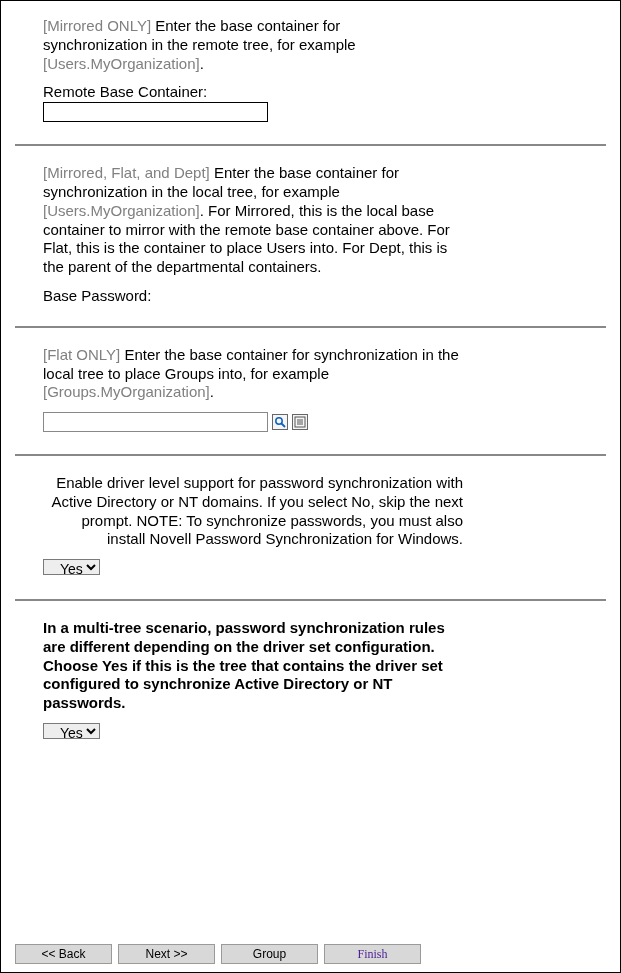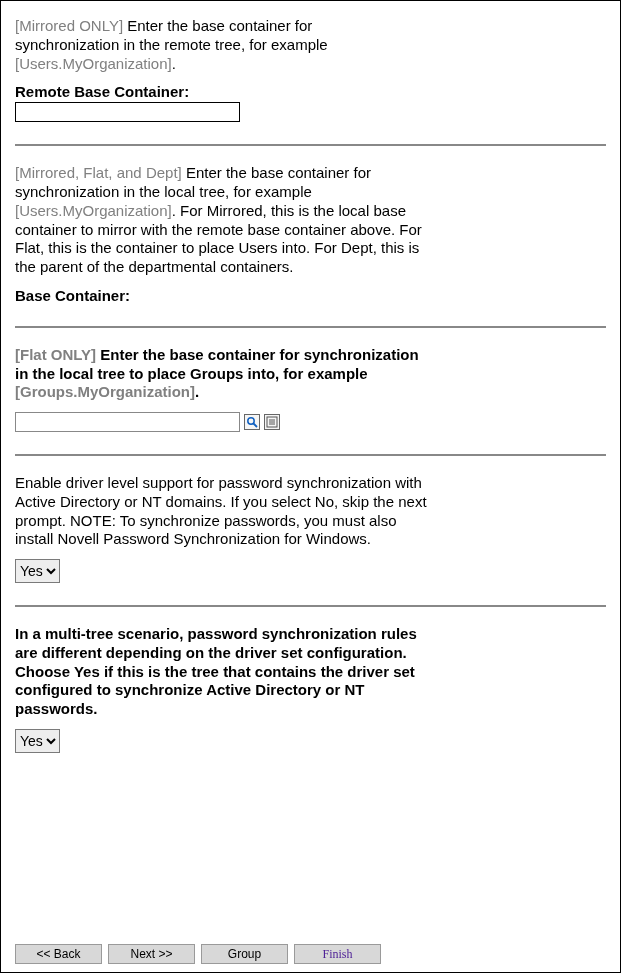--- a/index.html
+++ b/index.html
@@ -13,53 +13,54 @@
     font-family: Arial, Helvetica, sans-serif;
     font-size: 15px;
     color: #000;
     box-sizing: border-box;
     border: 1px solid #000;
     padding: 10px 14px 8px 14px;
     position: relative;
   }
   .section {
     margin-top: 6px;
+    margin-left: 28px;
   }
   .greytext { color: #808080; }
   .desc {
     line-height: 1.25;
     margin-bottom: 10px;
   }
   .label {
     font-size: 15px;
     margin-top: 6px;
     margin-bottom: 2px;
-    font-weight: bold;
   }
   .field-row {
     display: flex;
     align-items: center;
     gap: 4px;
   }
   input.textfield {
     width: 225px;
     height: 20px;
     border: 1px solid #000;
     font-size: 14px;
     padding: 1px 2px;
     box-sizing: border-box;
   }
   input.textfield.lighter {
     border: 1px solid #888;
   }
   select.dd {
     font-size: 14px;
-    height: 24px;
+    height: 16px;
     border: 1px solid #7a7a7a;
     background: #eee;
+    padding-left: 12px;
   }
   hr.divider {
     border: none;
     border-top: 2px solid #888;
     margin: 22px 0 18px 0;
   }
   .iconbtn {
     width: 16px;
     height: 16px;
     border: 1px solid #666;
@@ -71,21 +72,21 @@
     padding:0;
   }
   .footer {
     position: absolute;
     left: 14px;
     bottom: 8px;
     display: flex;
     gap: 6px;
   }
   .btn {
-    width: 87px;
+    width: 97px;
     height: 20px;
     font-size: 12px;
     font-family: Arial, Helvetica, sans-serif;
     background: #d8d8d8;
     border: 1px solid #9a9a9a;
     color: #000;
     cursor: pointer;
     display: inline-flex;
     align-items:center;
     justify-content:center;
@@ -109,27 +110,27 @@
     <input class="textfield" value="" style="">
   </div>
 </div>
 
 <hr class="divider">
 
 <div class="section">
   <div class="desc" style="max-width:410px;">
     <span class="greytext">[Mirrored, Flat, and Dept]</span><span> Enter the base container for synchronization in the local tree, for example </span><span class="greytext">[Users.MyOrganization]</span><span>. For Mirrored, this is the local base container to mirror with the remote base container above. For Flat, this is the container to place Users into. For Dept, this is the parent of the departmental containers.</span>
   </div>
-  <div class="label">Base Container:</div>
+  <div class="label">Base Password:</div>
 </div>
 
 <hr class="divider">
 
 <div class="section">
-  <div class="desc" style="max-width:420px;font-weight:bold;">
+  <div class="desc" style="max-width:420px;">
     <span class="greytext">[Flat ONLY]</span><span> Enter the base container for synchronization in the local tree to place Groups into, for example </span><span class="greytext">[Groups.MyOrganization]</span><span>.</span>
   </div>
   <div class="field-row">
     <input class="textfield lighter" value="" style="">
     <button class="iconbtn" title="Browse">
       <svg width="12" height="12" viewBox="0 0 12 12">
         <circle cx="5" cy="5" r="3.2" fill="none" stroke="#1060c0" stroke-width="1.5"></circle>
         <line x1="7.5" y1="7.5" x2="11" y2="11" stroke="#1060c0" stroke-width="1.8"></line>
       </svg>
     </button>
@@ -140,21 +141,21 @@
         <line x1="3" y1="6" x2="9" y2="6" stroke="#555"></line>
         <line x1="3" y1="8" x2="9" y2="8" stroke="#555"></line>
       </svg>
     </button>
   </div>
 </div>
 
 <hr class="divider">
 
 <div class="section">
-  <div class="desc" style="max-width:420px;">Enable driver level support for password synchronization with Active Directory or NT domains. If you select No, skip the next prompt. NOTE: To synchronize passwords, you must also install Novell Password Synchronization for Windows.</div>
+  <div class="desc" style="max-width:420px;text-align:right;">Enable driver level support for password synchronization with Active Directory or NT domains. If you select No, skip the next prompt. NOTE: To synchronize passwords, you must also install Novell Password Synchronization for Windows.</div>
   <select class="dd">
     <option>Yes</option>
   </select>
 </div>
 
 <hr class="divider">
 
 <div class="section">
   <div class="desc" style="max-width:410px;font-weight:bold;">In a multi-tree scenario, password synchronization rules are different depending on the driver set configuration.  Choose Yes if this is the tree that contains the driver set configured to synchronize Active Directory or NT passwords.</div>
   <select class="dd">

